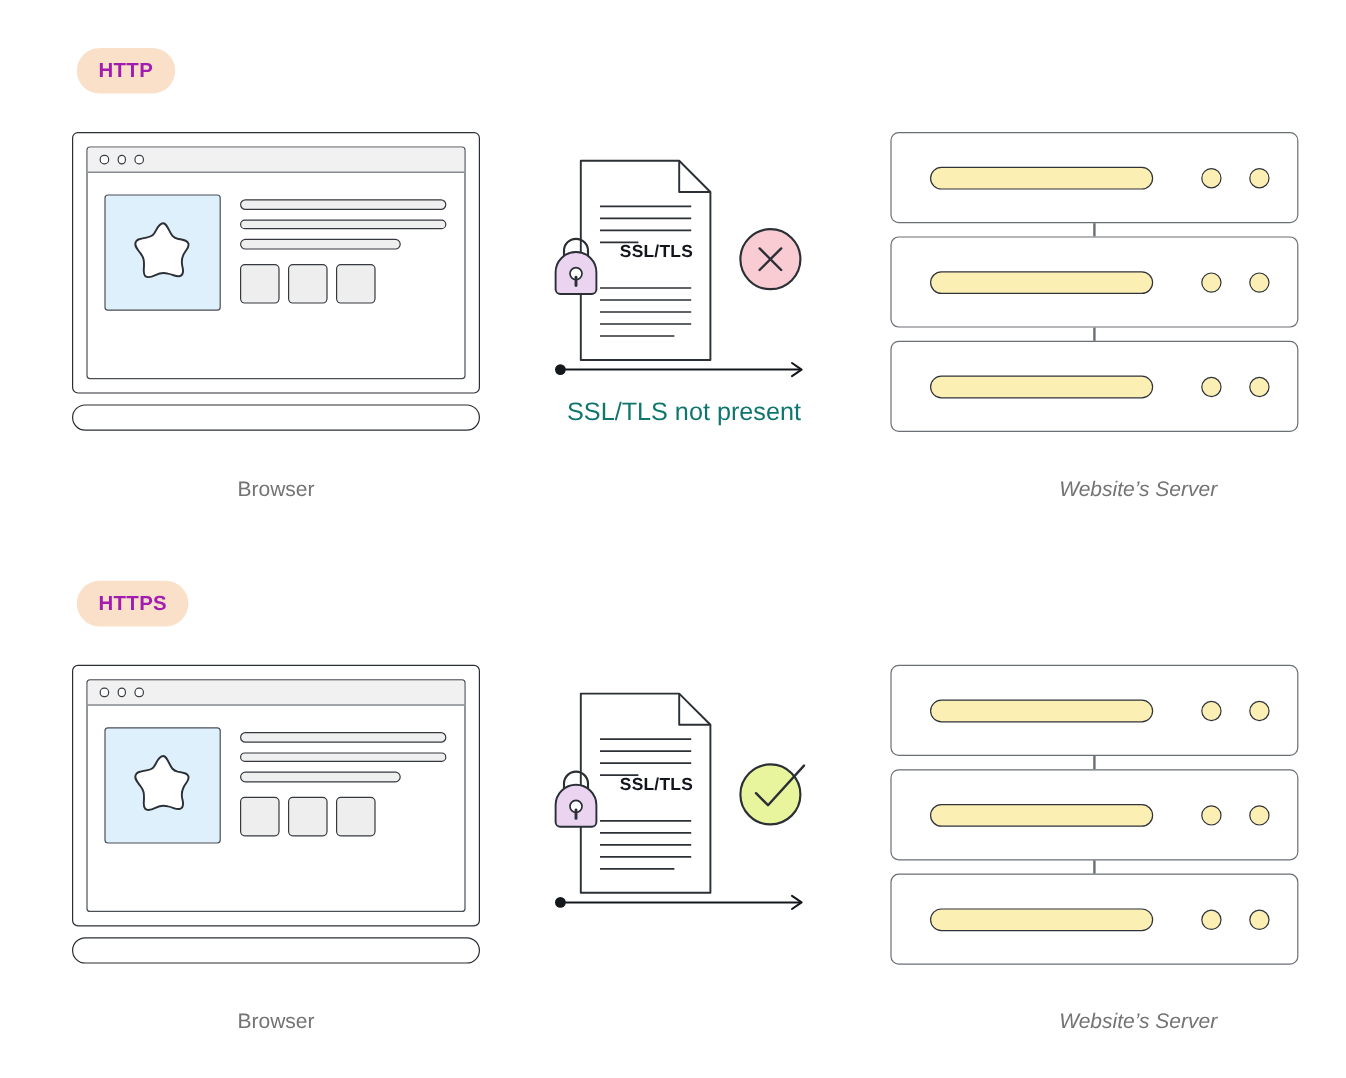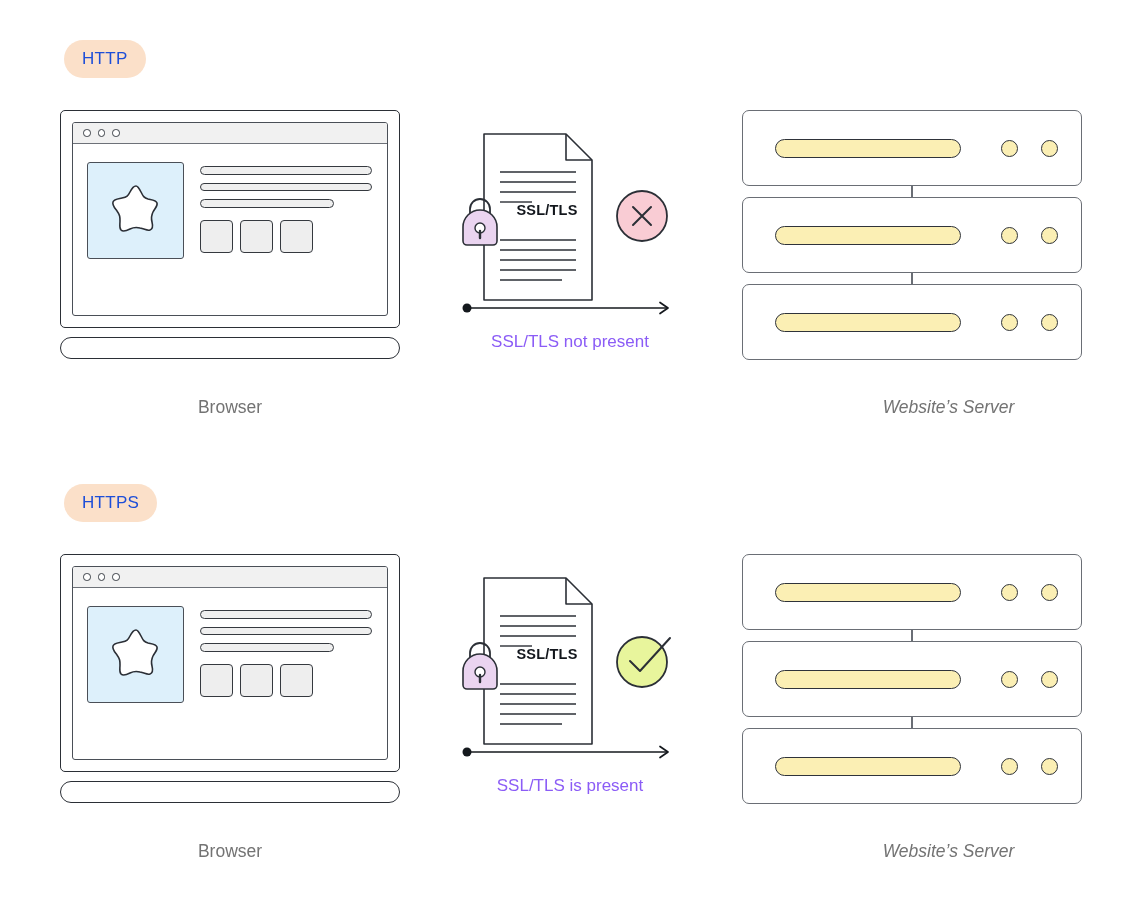--- a/index.html
+++ b/index.html
@@ -18,23 +18,23 @@
 
   
   .badge {
     position: absolute;
     left: 64px;
     display: inline-block;
     background: #fbe0c9;
     border-radius: 19px;
     padding: 10px 18px 11px 18px;
     font-size: 17px;
-    font-weight: normal;
+    font-weight: bold;
     letter-spacing: .3px;
-    color: #1d4ed8;
+    color: #a21caf;
     line-height: 1;
   }
   .section--http  .badge { top: 40px; }
   .section--https .badge { top: 40px; }
 
   
   .caption {
     position: absolute;
     font-size: 17.5px;
     color: #737373;
@@ -132,22 +132,22 @@
     color: #12161c;
     letter-spacing: .2px;
     pointer-events: none;
   }
   .arrow { position: absolute; left: 22px; top: 190px; }
   .mid-caption {
     position: absolute;
     left: -20px; top: 222px;
     width: 300px;
     text-align: center;
-    font-size: 17px;
-    color: #8b5cf6;
+    font-size: 21px;
+    color: #0f766e;
     white-space: nowrap;
   }
 
   
   .rack { position: absolute; left: 742px; top: 110px; width: 340px; }
   .server-unit {
     width: 340px; height: 76px;
     border: 1.5px solid #6a6e75;
     border-radius: 7px;
     background: #fff;
@@ -353,21 +353,20 @@
           <path d="M16 29 L26 39 L56 6" fill="none" stroke="#2b2f36" stroke-width="2" stroke-linecap="round" stroke-linejoin="round"></path>
         </svg>
       </div>
 
       <svg class="arrow" width="212" height="16" viewBox="0 0 212 16">
         <circle cx="5" cy="8" r="4.5" fill="#14181d"></circle>
         <line x1="8" y1="8" x2="205" y2="8" stroke="#14181d" stroke-width="1.7"></line>
         <path d="M198 2.5 L206 8 L198 13.5" fill="none" stroke="#14181d" stroke-width="1.7" stroke-linecap="round" stroke-linejoin="round"></path>
       </svg>
 
-      <div class="mid-caption">SSL/TLS is present</div>
     </div>
 
     <div class="rack">
       <div class="server-unit">
         <div class="server-bar"></div>
         <div class="leds">
           <div class="led"></div>
           <div class="led"></div>
         </div>
       </div>

